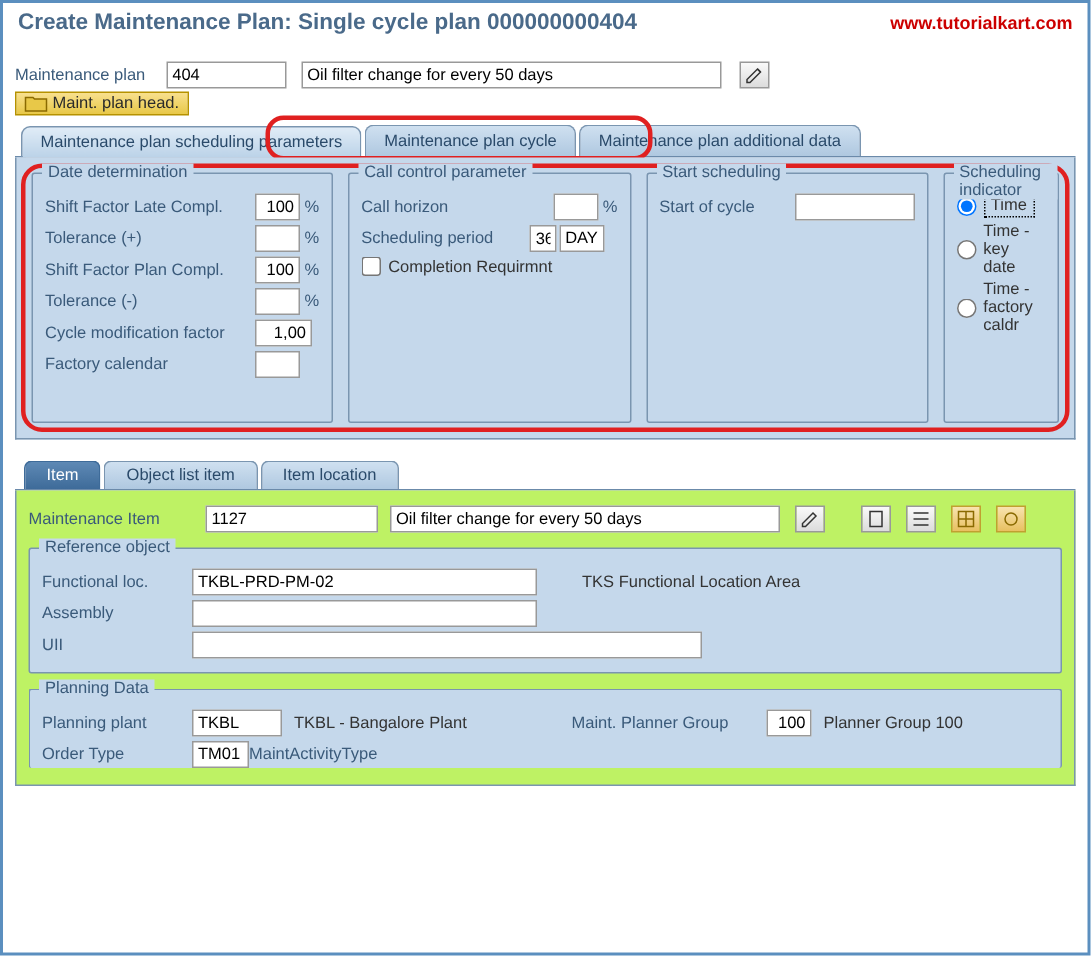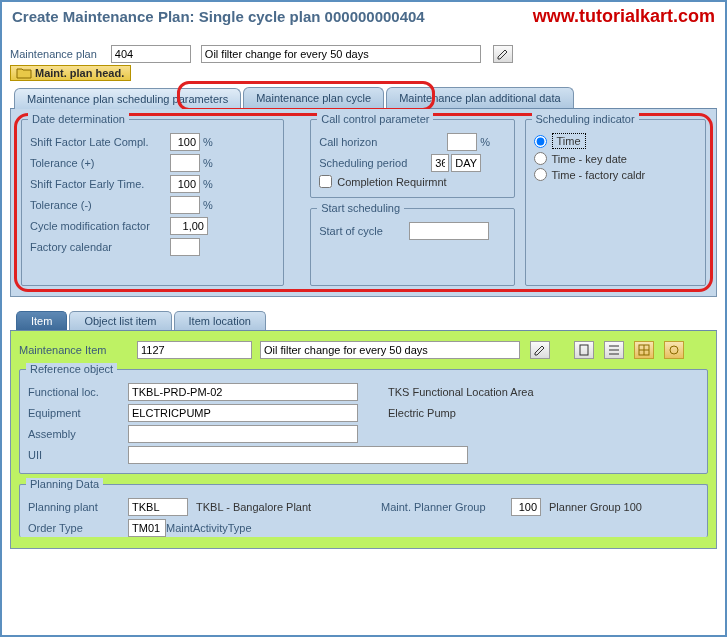--- a/index.html
+++ b/index.html
@@ -18,21 +18,21 @@
     justify-content: space-between;
     align-items: center;
     padding: 4px 10px 8px 10px;
   }
   .page-title {
     font-size: 15px;
     font-weight: bold;
     color: #4A6A8A;
   }
   .watermark {
-    font-size: 18px;
+    font-size: 12px;
     font-weight: bold;
     color: #CC0000;
   }
   .content { padding: 0 8px; }
   .row { display: flex; align-items: center; margin: 2px 0; }
   .lbl { color: #3A5A7A; }
   input[type="text"] {
     border: 1px solid #999;
     background: #fff;
     height: 18px;
@@ -117,21 +117,21 @@
     left: 6px;
     background: #C5D8EB;
     padding: 0 4px;
     color: #3A5A7A;
     font-size: 11px;
   }
   .groupbox .row { margin: 3px 0; }
   .groupbox .lbl { width: 140px; }
   .pct { margin-left: 3px; color:#3a5a7a; }
   .flex-cols { display: flex; gap: 10px; }
-  .col-right { display:flex; flex-direction:column; gap:10px;margin-left:16px; }
+  .col-right { display:flex; flex-direction:row; gap:10px; }
   .radio-row { display:flex; align-items:center; margin:3px 0; }
   .radio-row input { margin-right:5px; }
   .dotted-focus { border:1px dotted #000; padding:1px 4px; }
   .mini-tabstrip {
     display:flex; align-items:center;
     border-bottom:1px solid #6b8aaa;
     margin-top:14px; padding-left:6px;
   }
   .mini-tab {
     background: linear-gradient(#5E89B5,#3E6B99);
@@ -167,21 +167,21 @@
     <span class="lbl" style="margin-right:4px;">Maintenance plan</span>
     <input type="text" class="mono" style="width: 80px; text-align: left;" value="404">
     <input type="text" style="width: 280px;" value="Oil filter change for every 50 days">
     <span class="icon-btn">
       <svg width="12" height="12">
           <path d="M1 11 L3 11 L10 4 L8 2 L1 9 Z" fill="none" stroke="#333" stroke-width="1"></path>
           <path d="M8 2 L10 4" stroke="#333"></path>
         </svg>
     </span>
   </div>
-  <div class="row" style="margin-top:0;font-weight:bold;">
+  <div class="row" style="margin-top:0;">
     <span class="gold-btn">
       <svg width="14" height="10" style="margin-right:4px;">
           <path d="M0 1 L5 1 L6 2 L14 2 L14 10 L0 10 Z" fill="#E8C848" stroke="#8a6a00"></path>
         </svg>
       <span>Maint. plan head.</span>
     </span>
   </div>
 
   <div class="tabstrip" style="margin-top:6px;">
     <div class="tab active">Maintenance plan scheduling parameters</div>
@@ -200,21 +200,21 @@
             <span class="lbl">Shift Factor Late Compl.</span>
             <input type="text" class="mono" style="width: 30px; text-align: right;" value="100">
             <span class="pct">%</span>
           </div>
         <div class="row">
             <span class="lbl">Tolerance (+)</span>
             <input type="text" class="mono" style="width: 30px;" value="">
             <span class="pct">%</span>
           </div>
         <div class="row">
-            <span class="lbl">Shift Factor Early Time.</span>
+            <span class="lbl">Shift Factor Plan Compl.</span>
             <input type="text" class="mono" style="width: 30px; text-align: right;" value="100">
             <span class="pct">%</span>
           </div>
         <div class="row">
             <span class="lbl">Tolerance (-)</span>
             <input type="text" class="mono" style="width: 30px;" value="">
             <span class="pct">%</span>
           </div>
         <div class="row">
             <span class="lbl">Cycle modification factor</span>
@@ -313,25 +313,20 @@
     </div>
 
     <div class="groupbox">
       <div class="legend">Reference object</div>
       <div class="row">
           <span class="lbl">Functional loc.</span>
           <input type="text" class="mono" style="width: 230px;" value="TKBL-PRD-PM-02">
           <span style="margin-left:30px;">TKS Functional Location Area</span>
         </div>
       <div class="row">
-          <span class="lbl">Equipment</span>
-          <input type="text" class="mono" style="width: 230px;" value="ELCTRICPUMP">
-          <span style="margin-left:30px;">Electric Pump</span>
-        </div>
-      <div class="row">
           <span class="lbl">Assembly</span>
           <input type="text" class="mono" style="width: 230px;" value="">
         </div>
       <div class="row">
           <span class="lbl">UII</span>
           <input type="text" style="width: 340px;" value="">
         </div>
     </div>
 
     <div class="groupbox" style="border-bottom:none; padding-bottom:0;">

